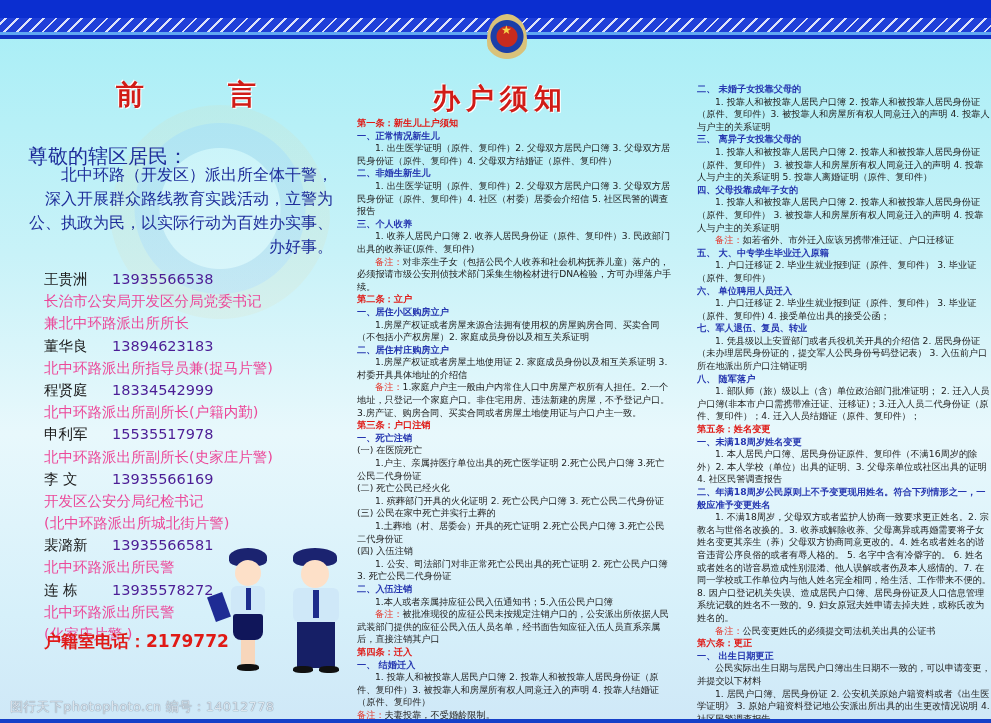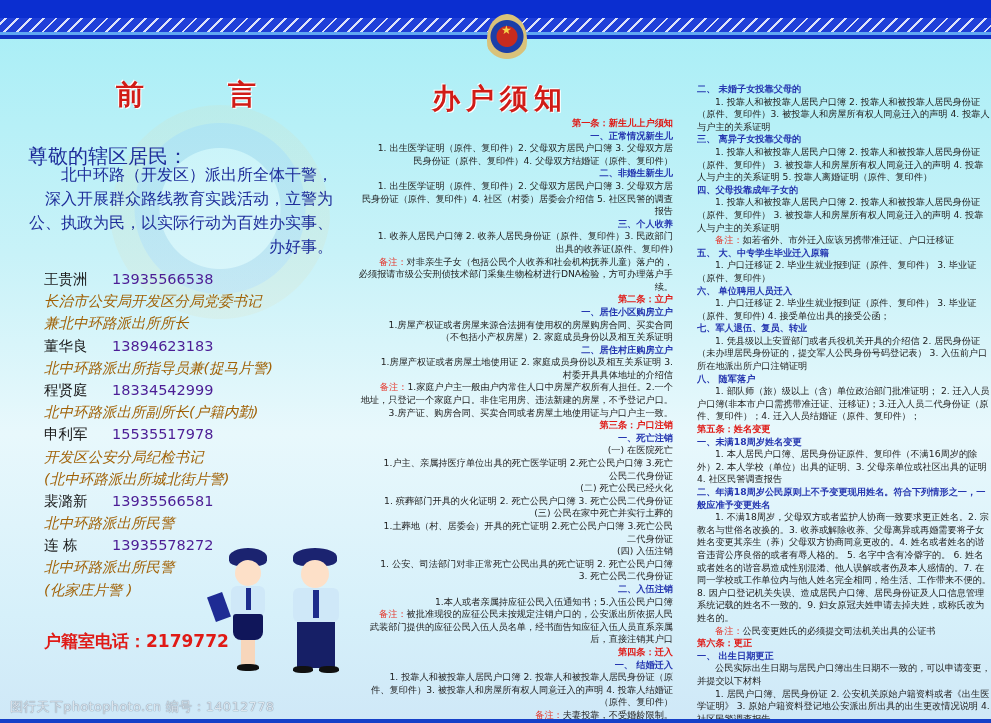--- a/index.html
+++ b/index.html
@@ -56,21 +56,21 @@
   .intro {
     position: absolute; left: 28px; top: 163px; width: 305px;
     font-size: 16px; line-height: 24px; color: #1e2d9a; text-indent: 32px; text-align: right;
   }
   .staff {
     position: absolute; left: 44px; top: 268px; width: 290px;
   }
   .staff-line { height: 22.2px; font-size: 14.5px; line-height: 22px; white-space: nowrap; }
   .staff-name { color: #1a1a1a; display: inline-block; width: 68px; }
   .staff-phone { color: #4c1d95; }
-  .staff-title { color: #a16207; font-style: italic; }
+  .staff-title { color: #ec4899; }
   .hotline {
     position: absolute; left: 44px; top: 630px;
     font-size: 17px; font-weight: bold; color: #e01a16;
   }
   .watermark {
     position: absolute; left: 10px; top: 698px;
     font-size: 13px; color: #dde6ee; letter-spacing: .3px;
     text-shadow: 0 0 1px #7a8a9a, 0 0 1px #7a8a9a;
   }
 
@@ -91,21 +91,21 @@
     position: absolute; left: 432px; top: 80px;
     font-family: "DejaVu Serif", serif; font-weight: bold; font-size: 28px; color: #d01c17;
     letter-spacing: 6px;
     text-shadow: 1px 1px 0 #fff, -1px -1px 0 #fff;
   }
 
   
   .col {
     position: absolute; font-size: 9.2px; line-height: 12.6px; color: #222;
   }
-  .col-mid { left: 357px; top: 117px; width: 316px; text-align: right; }
+  .col-mid { left: 357px; top: 117px; width: 316px; }
   .col-right { left: 697px; top: 83px; width: 294px; overflow: hidden; }
   .col p { margin: 0; }
   .art { color: #e01a16; font-weight: bold; }
   .sec { color: #2536b0; font-weight: bold; }
   .sub { color: #222; }
   .body { text-indent: 18px; }
   .note-label { color: #e5352a; }
 </style>
 </head>
 <body>
@@ -131,20 +131,22 @@
 
 <div class="staff" id="staff-list">
     <div class="staff-line"><span class="staff-name">王贵洲</span><span class="staff-phone">13935566538</span></div>
     <div class="staff-line staff-title">长治市公安局开发区分局党委书记</div>
     <div class="staff-line staff-title">兼北中环路派出所所长</div>
     <div class="staff-line"><span class="staff-name">董华良</span><span class="staff-phone">13894623183</span></div>
     <div class="staff-line staff-title">北中环路派出所指导员兼(捉马片警)</div>
     <div class="staff-line"><span class="staff-name">程贤庭</span><span class="staff-phone">18334542999</span></div>
     <div class="staff-line staff-title">北中环路派出所副所长(户籍内勤)</div>
     <div class="staff-line"><span class="staff-name">申利军</span><span class="staff-phone">15535517978</span></div>
+    <div class="staff-line staff-title">北中环路派出所副所长(史家庄片警)</div>
+    <div class="staff-line"><span class="staff-name">李  文</span><span class="staff-phone">13935566169</span></div>
     <div class="staff-line staff-title">开发区公安分局纪检书记</div>
     <div class="staff-line staff-title">(北中环路派出所城北街片警)</div>
     <div class="staff-line"><span class="staff-name">裴潞新</span><span class="staff-phone">13935566581</span></div>
     <div class="staff-line staff-title">北中环路派出所民警</div>
     <div class="staff-line"><span class="staff-name">连  栋</span><span class="staff-phone">13935578272</span></div>
     <div class="staff-line staff-title">北中环路派出所民警</div>
     <div class="staff-line staff-title">(化家庄片警 )</div>
   </div>
 
 <div class="hotline">

